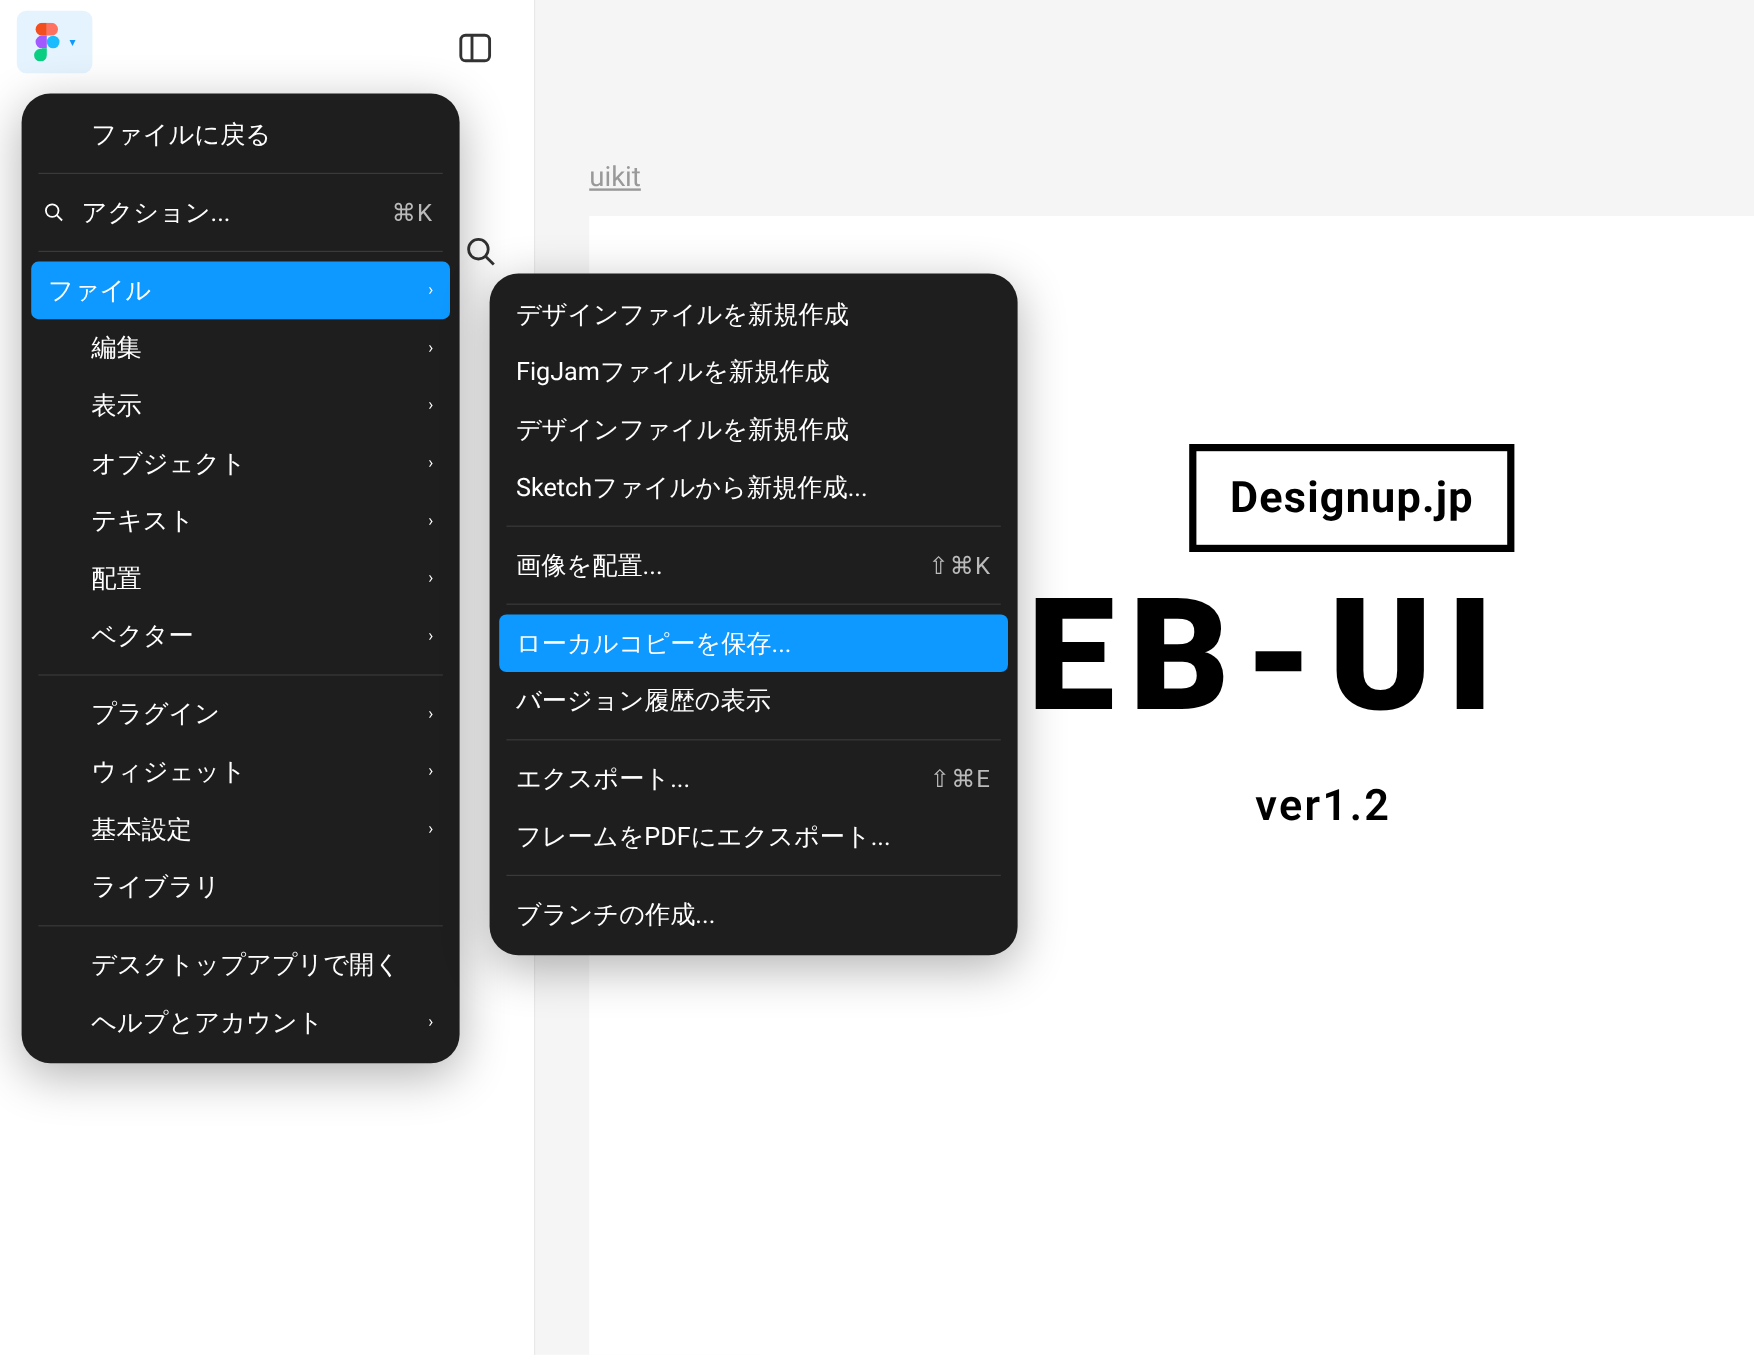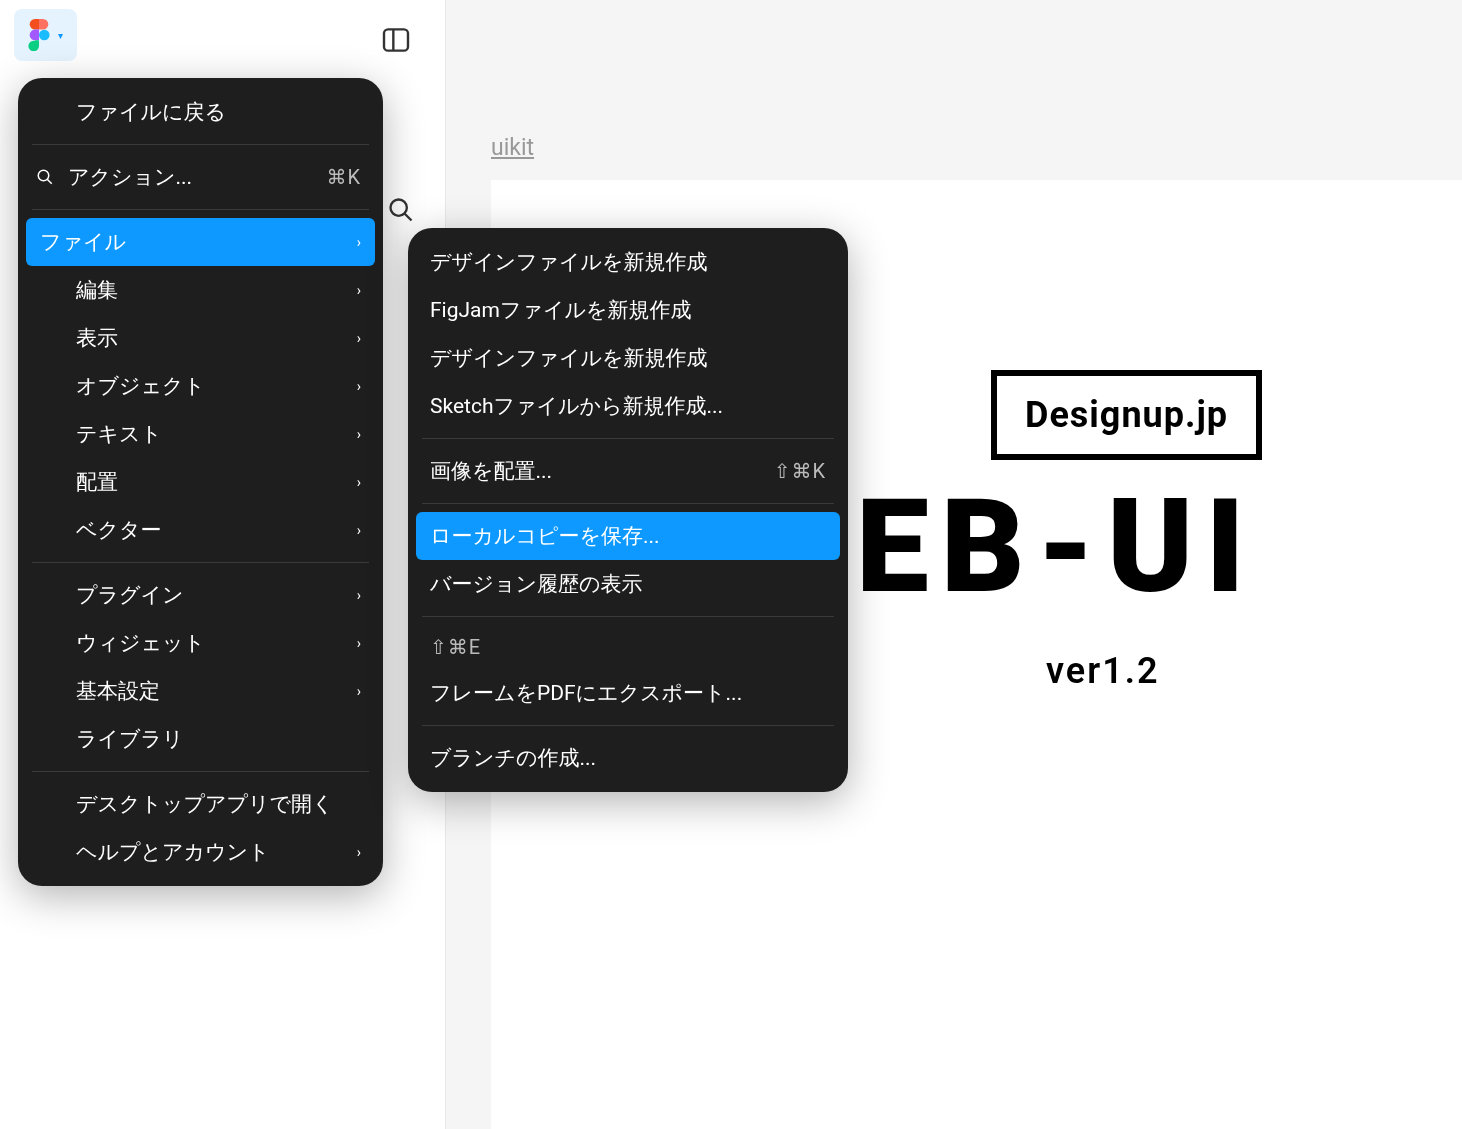--- a/index.html
+++ b/index.html
@@ -317,20 +317,21 @@
   </div>
   <div class="menu-separator"></div>
   <div class="menu-item highlighted">
     <span class="label">ローカルコピーを保存...</span>
   </div>
   <div class="menu-item">
     <span class="label">バージョン履歴の表示</span>
   </div>
   <div class="menu-separator"></div>
   <div class="menu-item">
+    <span class="label">エクスポート...</span>
     <span class="shortcut">⇧⌘E</span>
   </div>
   <div class="menu-item">
     <span class="label">フレームをPDFにエクスポート...</span>
   </div>
   <div class="menu-separator"></div>
   <div class="menu-item">
     <span class="label">ブランチの作成...</span>
   </div>
 </div>

